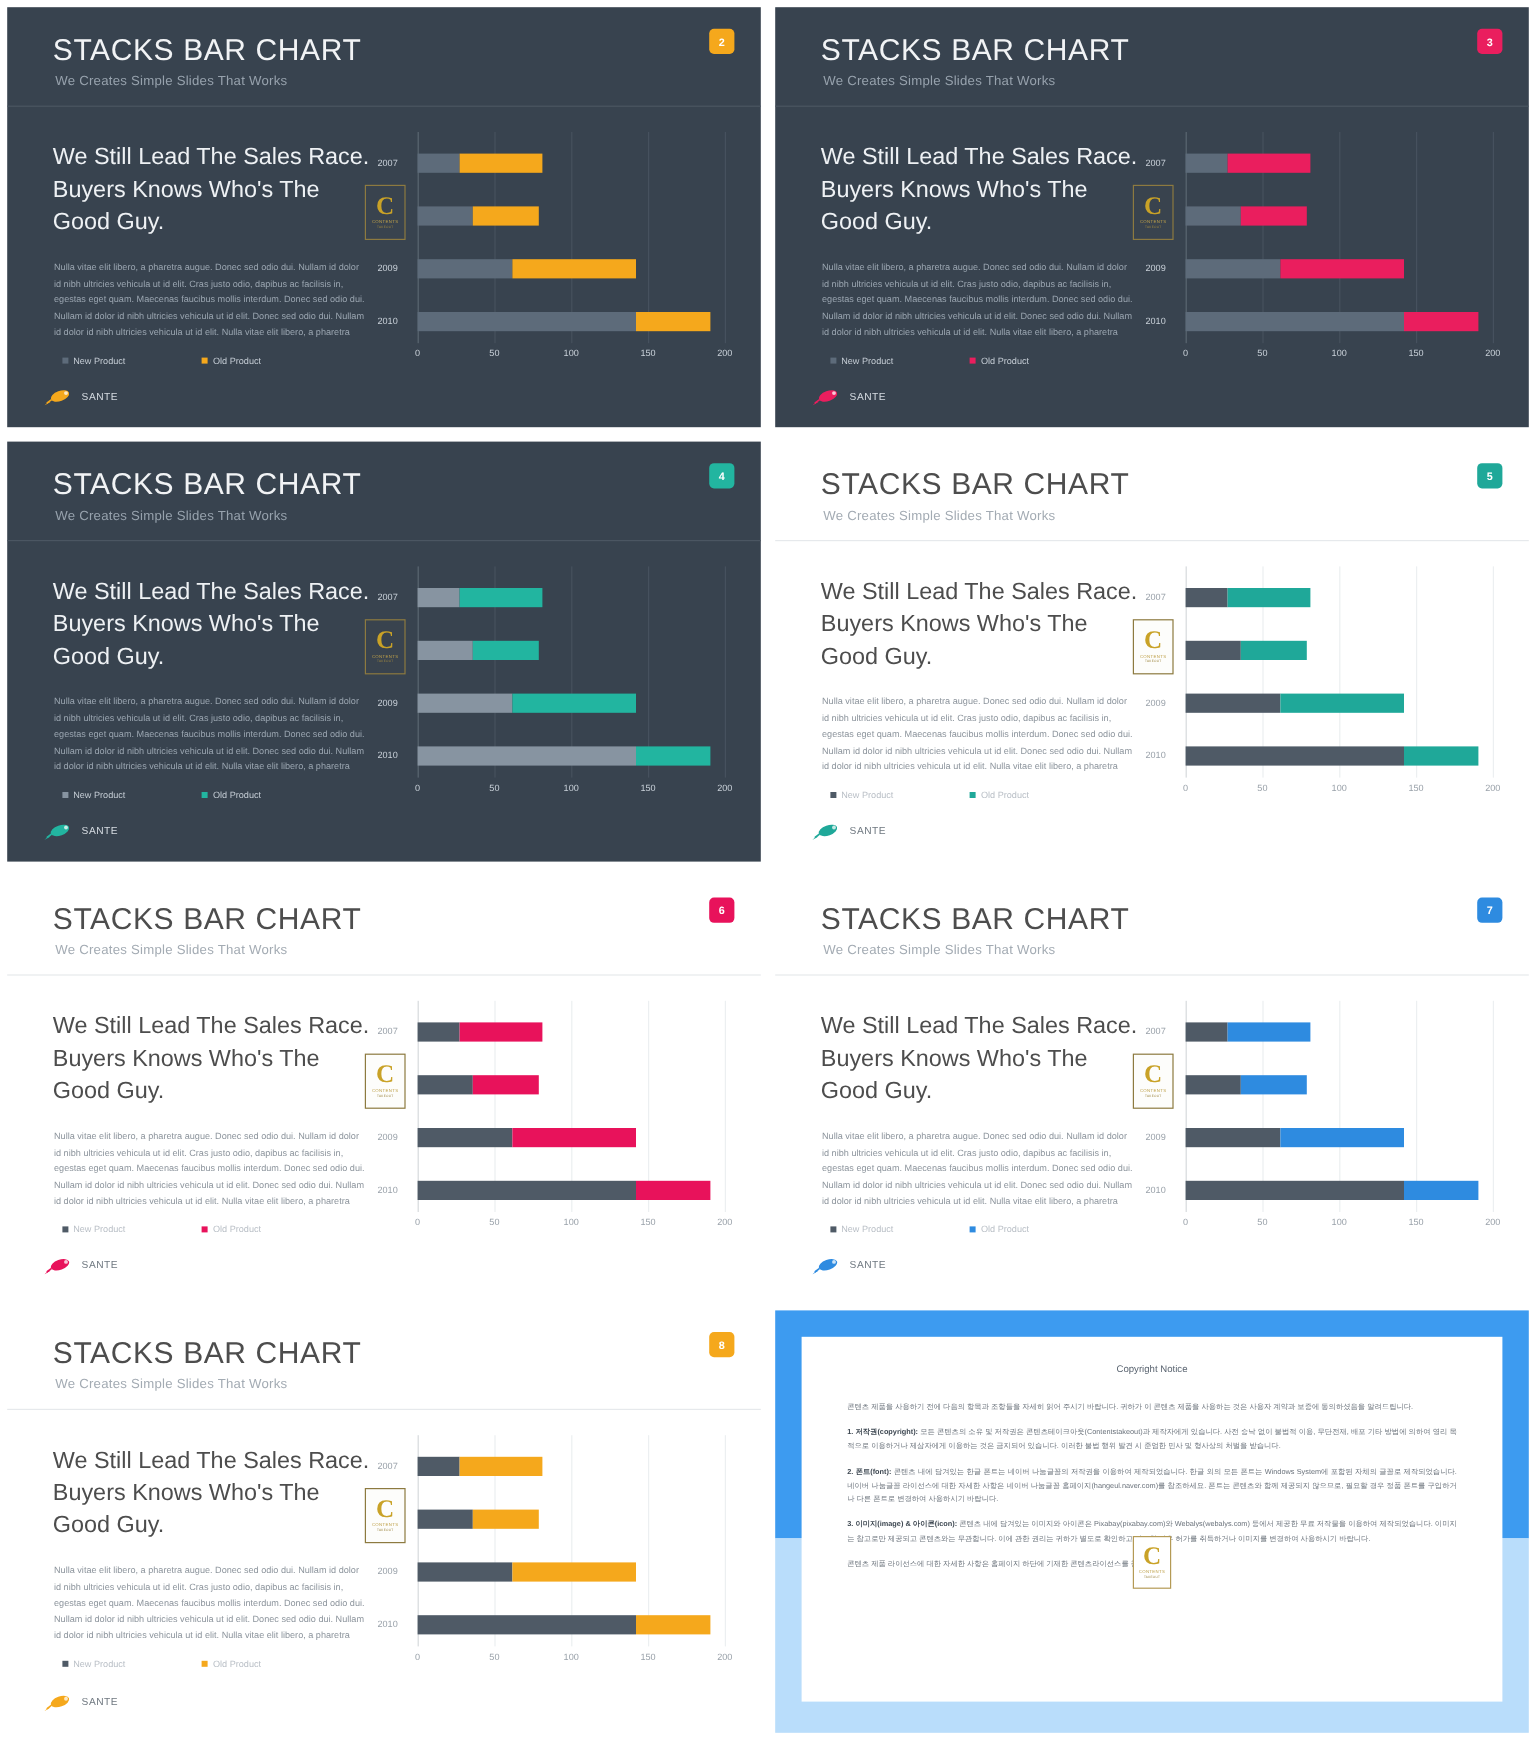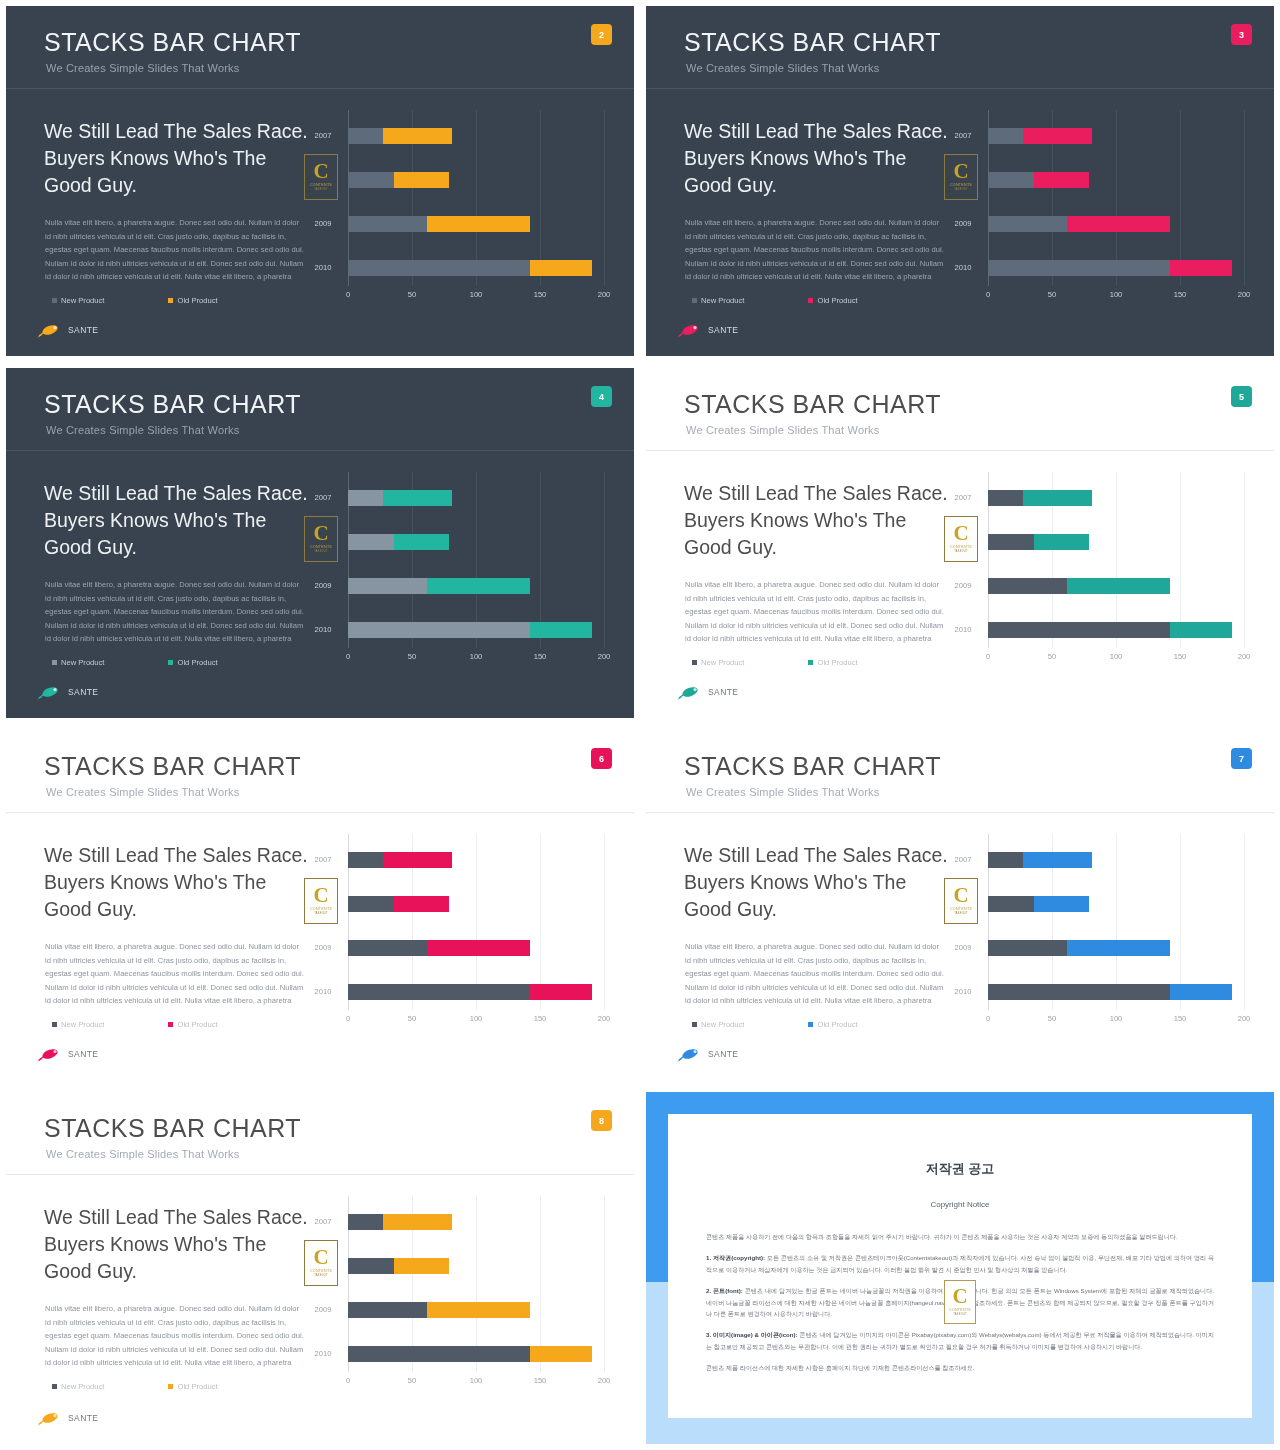--- a/index.html
+++ b/index.html
@@ -755,21 +755,20 @@
             <span class="footer-name">SANTE</span>
           </div>
         </div>
       </div>
     </div>
     <div class="cslide">
       <div class="cframe">
         <div class="cband-top"></div>
         <div class="cband-bot"></div>
         <div class="cpaper">
-          <div class="ctitle-ko">저작권 공고</div>
           <div class="ctitle-en">Copyright Notice</div>
           <div class="cbody">
             <p>콘텐츠 제품을 사용하기 전에 다음의 항목과 조항들을 자세히 읽어 주시기 바랍니다. 귀하가 이 콘텐츠 제품을 사용하는 것은 사용자 계약과 보증에 동의하셨음을 알려드립니다.</p>
             <p><b>1. 저작권(copyright):</b> 모든 콘텐츠의 소유 및 저작권은 콘텐츠테이크아웃(Contentstakeout)과 제작자에게 있습니다. 사전 승낙 없이 불법적 이용, 무단전재, 배포 기타 방법에 의하여 영리 목적으로 이용하거나 제삼자에게 이용하는 것은 금지되어 있습니다. 이러한 불법 행위 발견 시 준엄한 민사 및 형사상의 처벌을 받습니다.</p>
             <p><b>2. 폰트(font):</b> 콘텐츠 내에 담겨있는 한글 폰트는 네이버 나눔글꼴의 저작권을 이용하여 제작되었습니다. 한글 외의 모든 폰트는 Windows System에 포함된 자체의 글꼴로 제작되었습니다. 네이버 나눔글꼴 라이선스에 대한 자세한 사항은 네이버 나눔글꼴 홈페이지(hangeul.naver.com)를 참조하세요. 폰트는 콘텐츠와 함께 제공되지 않으므로, 필요할 경우 정품 폰트를 구입하거나 다른 폰트로 변경하여 사용하시기 바랍니다.</p>
             <p><b>3. 이미지(image) &amp; 아이콘(icon):</b> 콘텐츠 내에 담겨있는 이미지와 아이콘은 Pixabay(pixabay.com)와 Webalys(webalys.com) 등에서 제공한 무료 저작물을 이용하여 제작되었습니다. 이미지는 참고로만 제공되고 콘텐츠와는 무관합니다. 이에 관한 권리는 귀하가 별도로 확인하고 필요할 경우 허가를 취득하거나 이미지를 변경하여 사용하시기 바랍니다.</p>
             <p>콘텐츠 제품 라이선스에 대한 자세한 사항은 홈페이지 하단에 기재한 콘텐츠라이선스를 참조하세요.</p>
           </div>
           <div class="cwm">
             <div class="wm-c">C</div>

